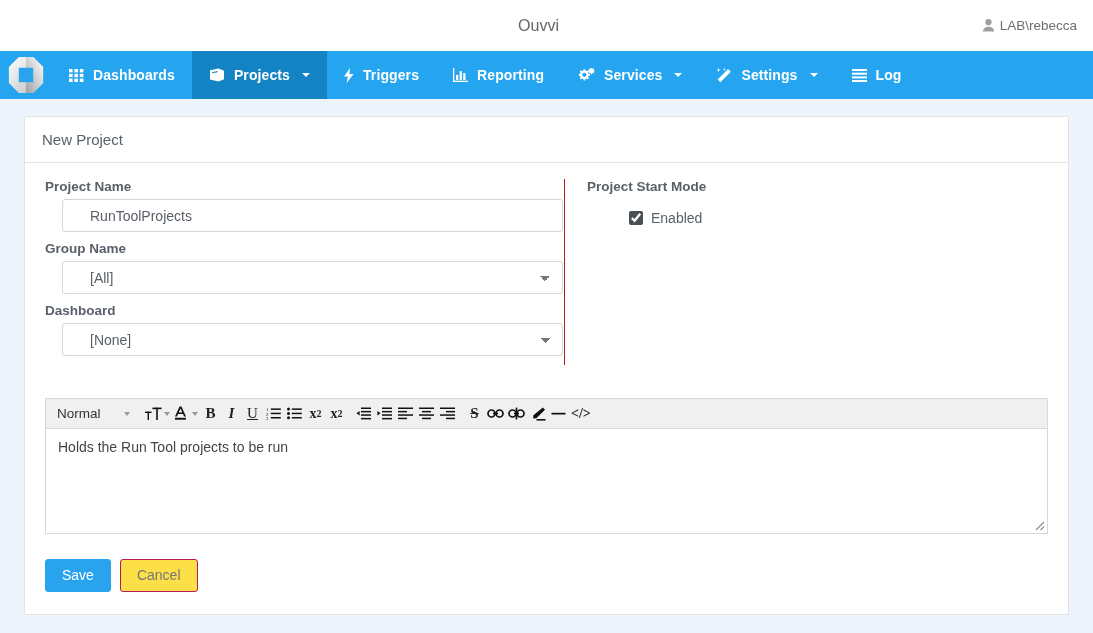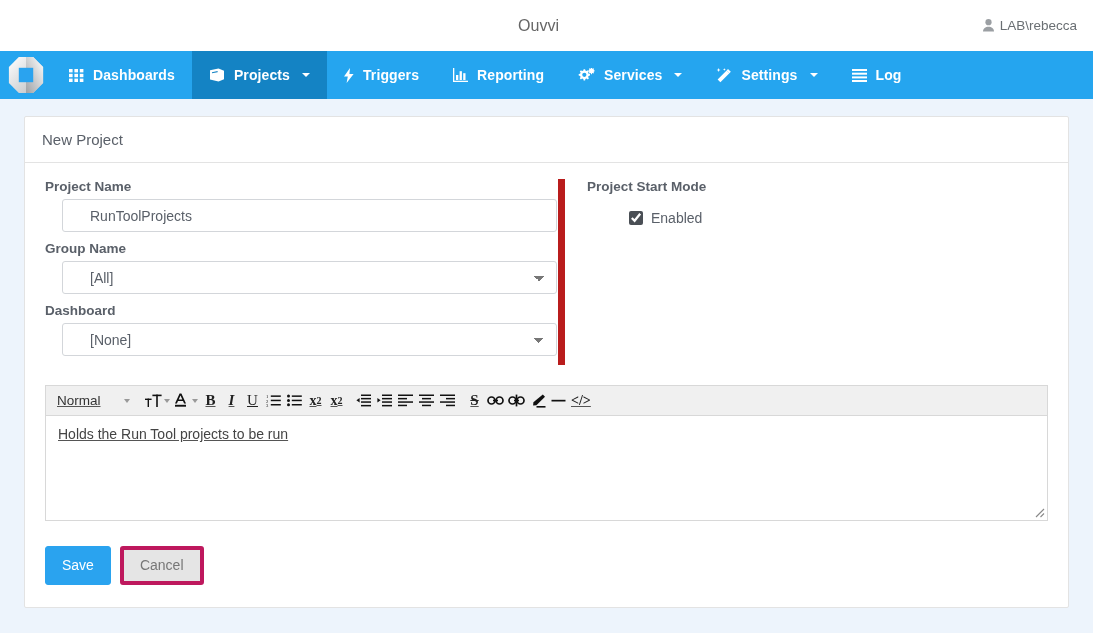--- a/index.html
+++ b/index.html
@@ -99,21 +99,21 @@
   }
   .panel-head {
     padding: 14px 17px;
     border-bottom: 1px solid #e3e3e3;
     font-size: 15px;
     color: #5a6069;
   }
   .panel-body { padding: 16px 20px 22px 20px; }
 
   .form-row { display: flex; }
-  .col-left  { width: 520px; padding-right: 18px; border-right: 7px solid #b91c1c;}
+  .col-left  { width: 520px; padding-right: 18px; border-right: 1px solid #b91c1c;}
   .col-right { padding-left: 22px; flex: 1; }
 
   .field-label {
     display: block;
     font-weight: bold;
     font-size: 13.5px;
     color: #5a6069;
     margin-bottom: 5px;
   }
   .field-group { margin-bottom: 9px; }
@@ -155,21 +155,21 @@
     color: #5a6069;
     padding-left: 42px;
   }
   .cbox {
     width: 14px; height: 14px;
     margin: 0;
     accent-color: #4a4f55;
   }
 
   
-  .editor { margin-top: 20px; text-decoration: underline; }
+  .editor { margin-top: 33px; }
   .editor-toolbar {
     border: 1px solid #d8d8d8;
     background: #f0f0f0;
     display: flex;
     align-items: center;
     gap: 0px;
     height: 31px;
     padding: 0 6px;
   }
   .tb-btn {
@@ -220,21 +220,21 @@
   .btn-row { margin-top: 25px; display: flex; gap: 9px; }
   .btn {
     font-family: "Liberation Sans", sans-serif;
     font-size: 14px;
     border-radius: 3px;
     padding: 8px 16px;
     cursor: pointer;
     line-height: 1.1;
   }
   .btn-primary { background: #2aa3ef; border: 1px solid #2aa3ef; color: #fff; }
-  .btn-default { background: #e5e5e5; border: 4px solid #be185d; color: #777; }
+  .btn-default { background: #fde047; border: 1px solid #be185d; color: #777; }
 </style>
 </head>
 <body>
 
 <div class="topbar">
   <div class="app-title">Ouvvi</div>
   <div class="user-box">
     <svg class="user-icon" viewBox="0 0 12 14">
       <circle cx="6" cy="3.4" r="3.4" fill="#9b9fa3"></circle>
       <path d="M0 13.5c0-3.3 2.7-5.2 6-5.2s6 1.9 6 5.2z" fill="#9b9fa3"></path>

